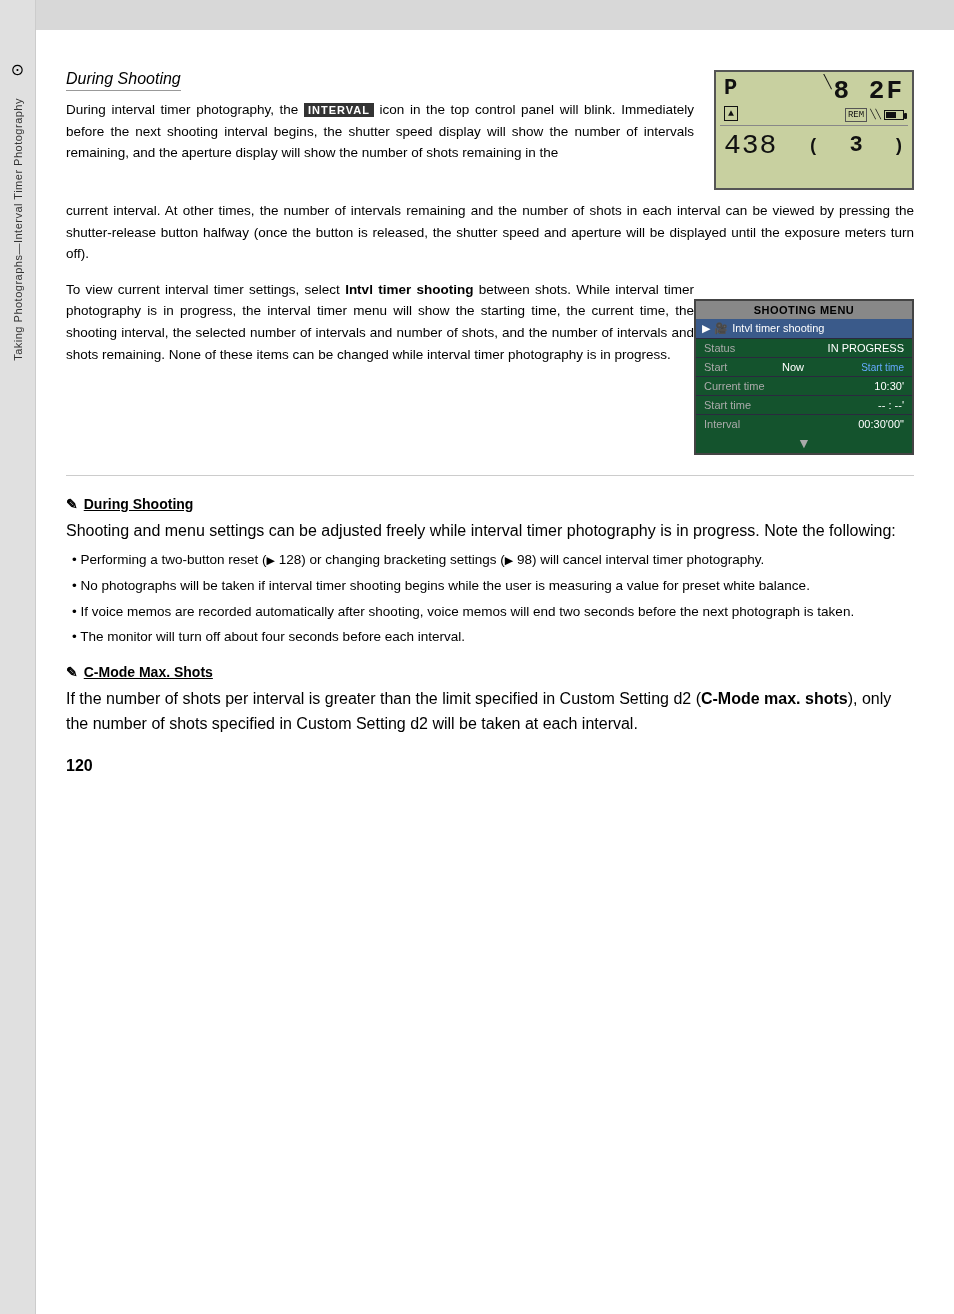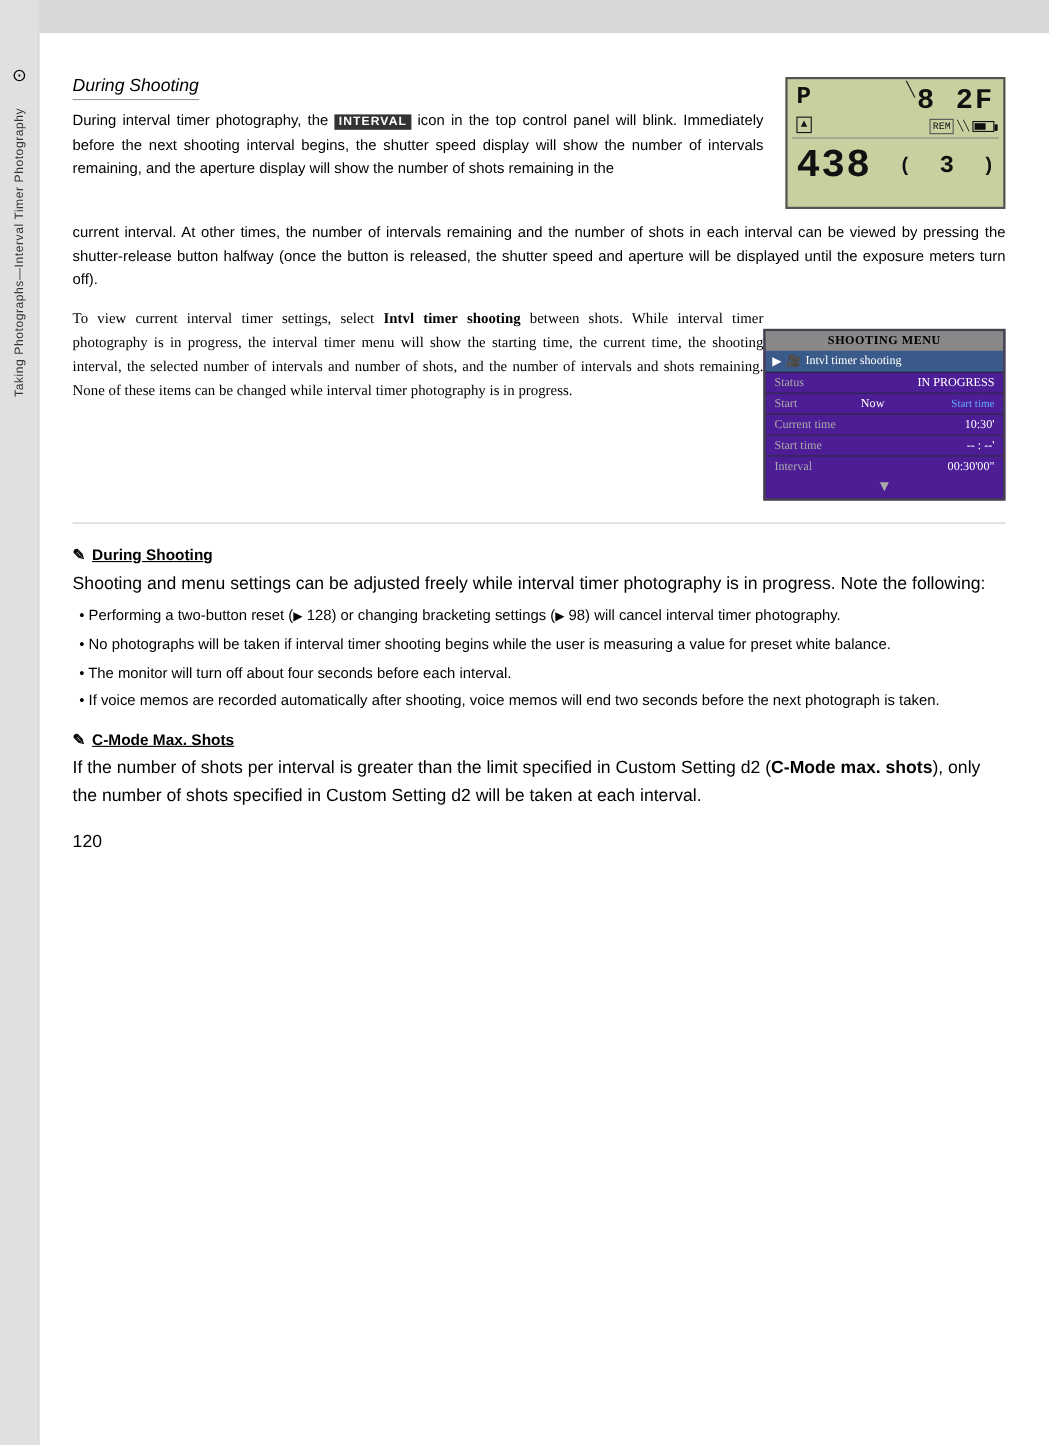--- a/index.html
+++ b/index.html
@@ -116,22 +116,22 @@
       color: #111;
       letter-spacing: 2px;
     }
     .lcd-bottom-row {
       display: flex;
       justify-content: space-between;
       padding: 2px 8px 4px;
       align-items: center;
     }
     .lcd-shutter {
-      font-size: 36px;
-      font-weight: bold;
+      font-size: 28px;
+      font-weight: normal;
       color: #111;
       letter-spacing: 1px;
     }
     .lcd-aperture {
       font-size: 22px;
       font-weight: bold;
       color: #111;
     }
     .lcd-battery {
       width: 20px;
@@ -154,31 +154,30 @@
     }
     .lcd-battery-inner {
       background: #111;
       width: 60%;
       height: 100%;
     }
 
     
     .section-mid {
       display: flex;
-      font-family: Liberation Serif, serif;
     }
     .section-mid-text {
       flex: 1;
     }
 
     
     .shooting-menu {
       width: 220px;
       border: 2px solid #444;
-      background: #4c1d95;
+      background: #14532d;
       color: #ddd;
       font-size: 12px;
       flex-shrink: 0;
       margin-top: 20px;
     }
     .menu-header {
       background: #888;
       color: #000;
       text-align: center;
       padding: 3px 6px;
@@ -274,21 +273,21 @@
     .bulb-text {
       font-family: 'Courier New', monospace;
       font-weight: bold;
       font-size: 13px;
       letter-spacing: 1px;
     }
 
     
     .page-number {
       font-size: 16px;
-      font-weight: normal;
+      font-weight: bold;
       margin-top: 20px;
       display: block;
     }
 
     
     .top-strip {
       position: absolute;
       top: 0;
       left: 0;
       right: 0;
@@ -402,22 +401,22 @@
 
     <div class="note-section">
       <div class="note-heading">
         <span class="note-icon">✎</span>
         <span class="note-heading-underline">During Shooting</span>
       </div>
       <p class="note-body">Shooting and menu settings can be adjusted freely while interval timer photography is in progress.  Note the following:</p>
       <ul class="bullet-list">
         <li>Performing a two-button reset (<span style="font-size:11px;">▶</span> 128) or changing bracketing settings (<span style="font-size:11px;">▶</span> 98) will cancel interval timer photography.</li>
         <li>No photographs will be taken if interval timer shooting begins while the user is measuring a value for preset white balance.</li>
+        <li>If voice memos are recorded automatically after shooting, voice memos will end two seconds before the next photograph is taken.</li>
         <li>The monitor will turn off about four seconds before each interval.</li>
-        <li>If voice memos are recorded automatically after shooting, voice memos will end two seconds before the next photograph is taken.</li>
       </ul>
     </div>
 
     <div class="note-section">
       <div class="note-heading">
         <span class="note-icon">✎</span>
         <span class="note-heading-underline">C-Mode Max. Shots</span>
       </div>
       <p class="note-body">
         <span>If the number of shots per interval is greater than the limit specified in Custom Setting d2 (</span><span class="bold-text">C-Mode max. shots</span><span>), only the number of shots specified in Custom Setting d2 will be taken at each interval.</span>

